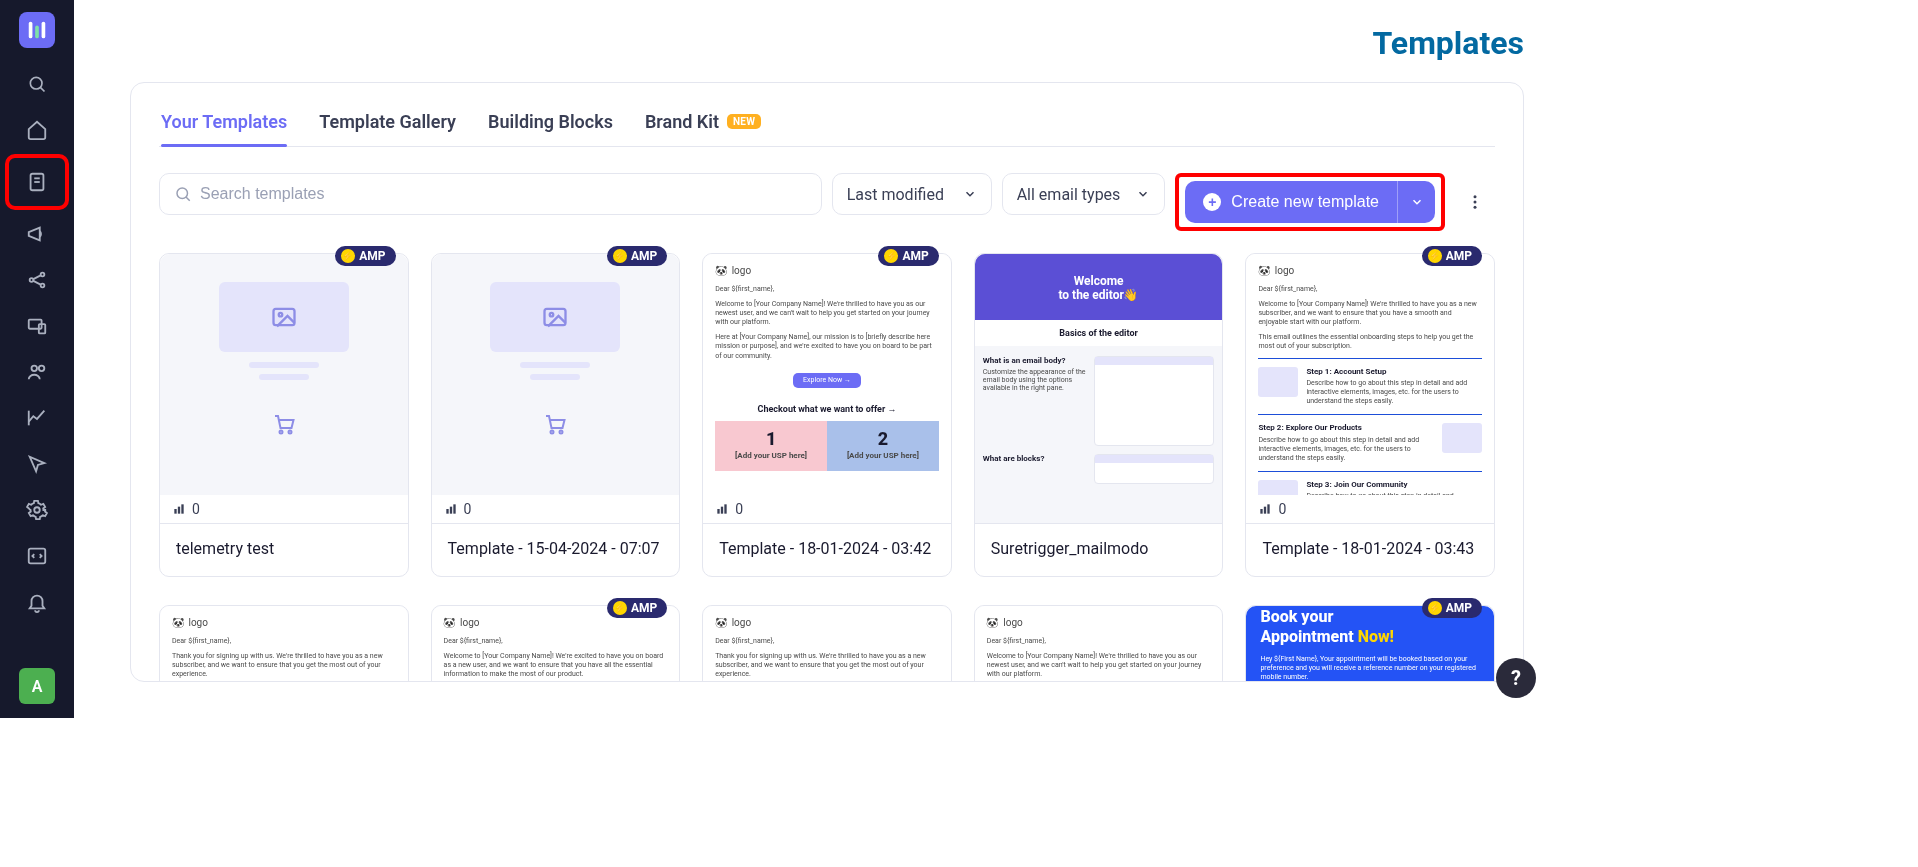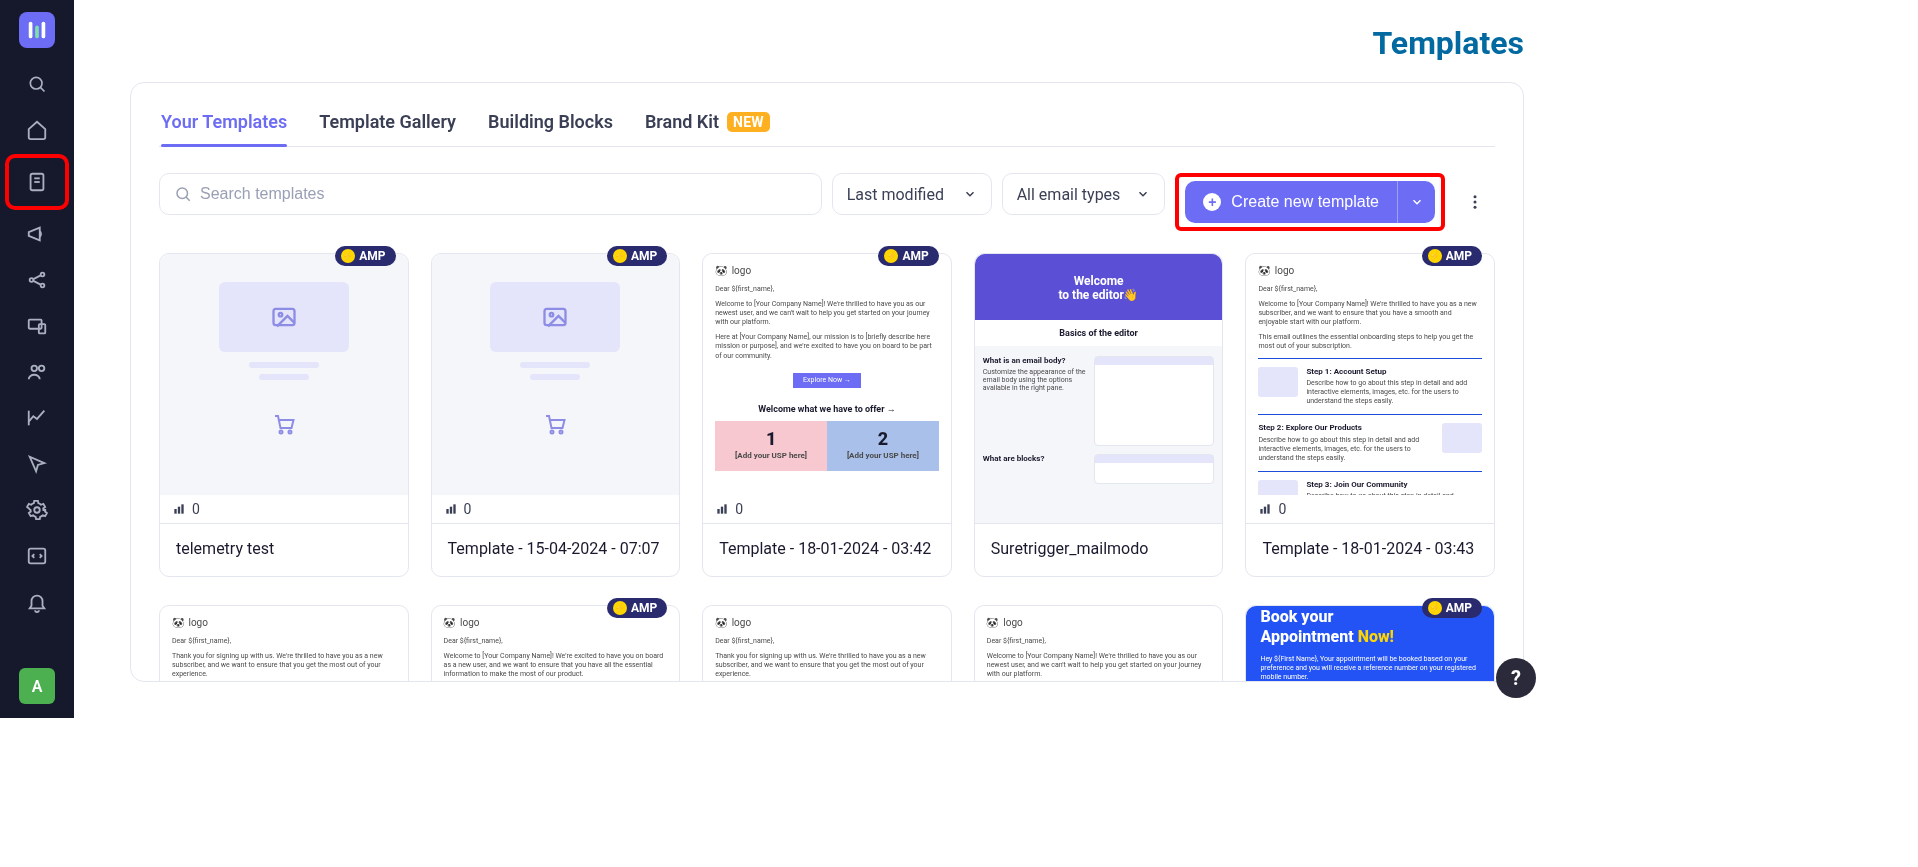--- a/index.html
+++ b/index.html
@@ -21,21 +21,21 @@
 
 .main { flex: 1; padding: 24px 32px 0 56px; overflow: hidden; position: relative; }
 .page-title { font-size: 32px; font-weight: 700; color: #0369a1; margin-bottom: 20px; margin-left: 2px; text-align: right; }
 .panel { background: #fff; border: 1px solid #e4e6ef; border-radius: 14px; padding: 28px 28px 0; height: 600px; overflow: hidden; }
 
 
 .tabs { display: flex; gap: 32px; border-bottom: 1px solid #e4e6ef; padding-left: 2px; margin-bottom: 26px; }
 .tab { padding-bottom: 14px; font-size: 18px; font-weight: 600; color: #3a3f55; cursor: pointer; display: flex; align-items: center; gap: 8px; position: relative; }
 .tab.active { color: #6c6cf5; }
 .tab.active::after { content:""; position:absolute; left:0; right:0; bottom:-1px; height:3px; background:#6c6cf5; border-radius:2px; }
-.badge-new { background: #ffb020; color: #fff; font-size: 14px; font-weight: 700; padding: 2px 6px; border-radius: 5px; letter-spacing: .3px; }
+.badge-new { background: #ffb020; color: #fff; font-size: 10px; font-weight: 700; padding: 2px 6px; border-radius: 5px; letter-spacing: .3px; }
 
 
 .toolbar { display: flex; gap: 10px; align-items: stretch; margin-bottom: 22px; }
 .search-box { flex: 1; border: 1px solid #e4e6ef; border-radius: 10px; display: flex; align-items: center; padding: 0 14px; height: 42px; color: #9aa0b4; }
 .search-box input { border:none; outline:none; font-size: 16px; color:#0f766e; flex:1; background:transparent; }
 .search-box input::placeholder { color:#9aa0b4; }
 .dd { border:1px solid #e4e6ef; border-radius:10px; height:42px; display:flex; align-items:center; justify-content:space-between; padding:0 14px; min-width:160px; cursor:pointer; font-size:16px; color:#3a3f55; gap:16px; }
 .dd .chev { color:#3a3f55; }
 .create-group { display:flex; border:4px solid #ff0000; border-radius:6px; padding:4px 6px; gap:0; }
 .create-btn { background:#6c6cf5; color:#fff; border:none; height:42px; display:flex; align-items:center; gap:10px; padding:0 18px; border-radius:10px 0 0 10px; font-size:16px; cursor:pointer; }
@@ -52,21 +52,21 @@
 .amp-badge { position:absolute; top:-8px; right:12px; background:#2a2a6e; color:#fff; font-size:12px; font-weight:700; padding:3px 10px 3px 6px; border-radius:11px; display:flex; align-items:center; gap:4px; z-index:5; }
 .amp-badge .bolt { width:14px; height:14px; background:#ffd600; border-radius:50%; display:flex; align-items:center; justify-content:center; color:#2a2a6e; font-size:9px; font-weight:900; }
 .stats-overlay { position:absolute; left:0; bottom:0; right:0; background:#fff; padding:6px 12px; display:flex; align-items:center; gap:6px; font-size:14px; color:#3a3f55; }
 .stats-overlay svg { width:14px; height:14px; }
 .card-title { padding: 14px 16px 16px; font-size:16px; color:#1a1a2e; line-height:1.35; }
 
 
 .email-prev { background:#fff; height:100%; padding:10px 12px; font-size:7px; color:#4a4a4a; line-height:1.3; overflow:hidden; }
 .email-prev .logo { display:flex; align-items:center; gap:4px; font-size:10px; margin-bottom:8px; }
 .email-prev .p { margin-bottom:6px; }
-.email-prev .cta { display:inline-block; background:#6c6cf5; color:#fff; font-size:7px; padding:3px 10px; border-radius:0; margin:6px auto; }
+.email-prev .cta { display:inline-block; background:#6c6cf5; color:#fff; font-size:7px; padding:3px 10px; border-radius:5px; margin:6px auto; }
 .email-prev .hdr { text-align:center; font-weight:700; font-size:9px; margin:10px 0 6px; color:#1a1a2e; }
 .usp-row { display:flex; }
 .usp { flex:1; text-align:center; padding:6px 4px 10px; }
 .usp.pink { background:#f8c8d0; }
 .usp.blue { background:#a9c0ea; }
 .usp .num { font-size:18px; font-weight:800; color:#1a1a2e; }
 .usp .lab { font-size:8px; font-weight:700; }
 
 
 .ph-prev { height:100%; padding: 28px 22px 0; display:flex; flex-direction:column; align-items:center; }
@@ -345,21 +345,21 @@
               <span class="bolt">⚡</span>
               <span>AMP</span>
             </div>
           <div class="card-preview">
             <div class="email-prev">
               <div class="logo">🐼 <span>logo</span></div>
               <div class="p">Dear ${first_name},</div>
               <div class="p">Welcome to [Your Company Name]! We're thrilled to have you as our newest user, and we can't wait to help you get started on your journey with our platform.</div>
               <div class="p">Here at [Your Company Name], our mission is to [briefly describe here mission or purpose], and we're excited to have you on board to be part of our community.</div>
               <div style="text-align:center"><span class="cta">Explore Now →</span></div>
-              <div class="hdr">Welcome what we have to offer →</div>
+              <div class="hdr">Checkout what we want to offer →</div>
               <div class="usp-row">
                 <div class="usp pink">
                     <div class="num">1</div>
                     <div class="lab">[Add your USP here]</div>
                   </div>
                 <div class="usp blue">
                     <div class="num">2</div>
                     <div class="lab">[Add your USP here]</div>
                   </div>
               </div>

